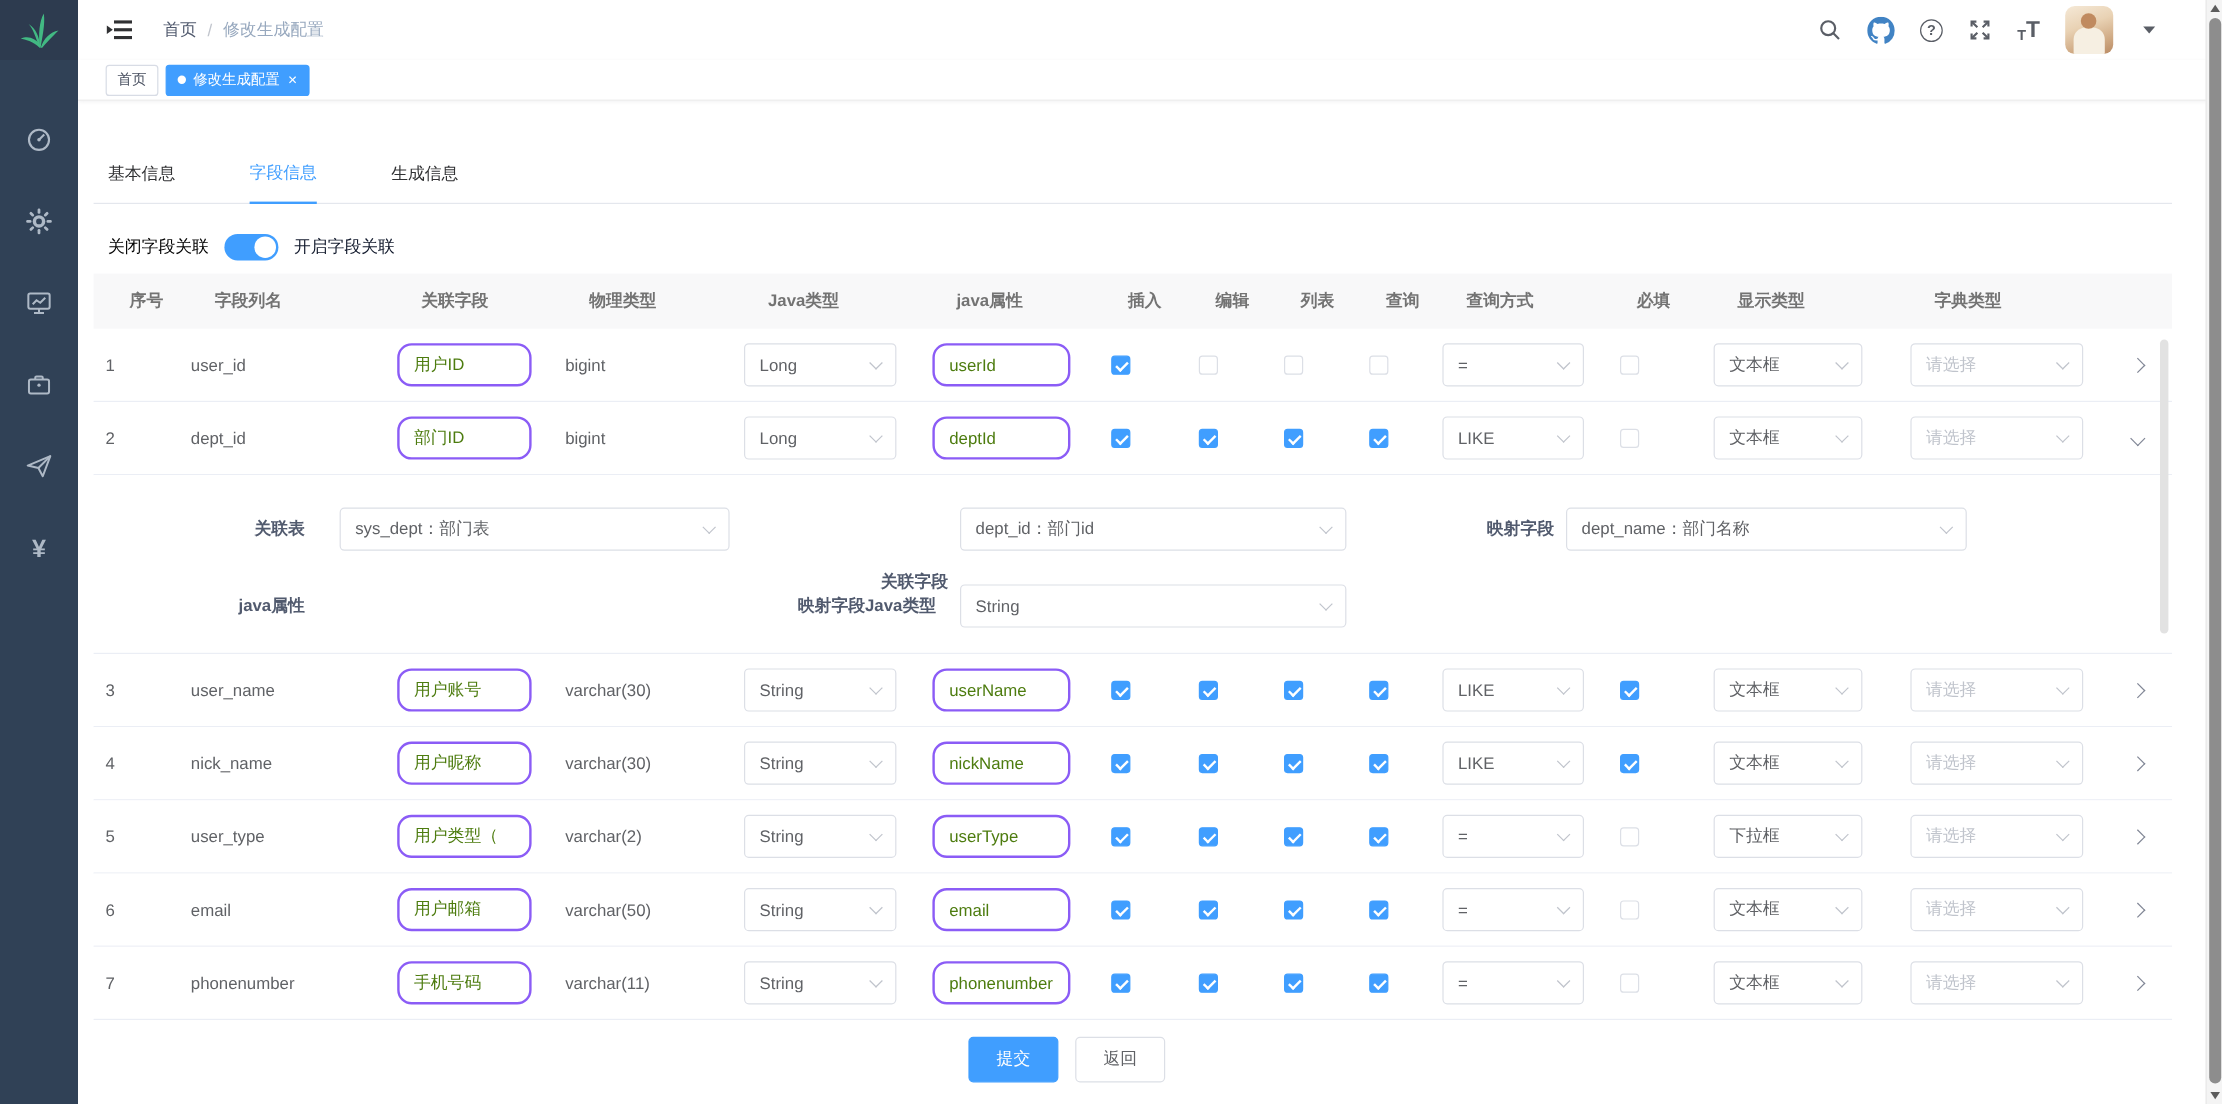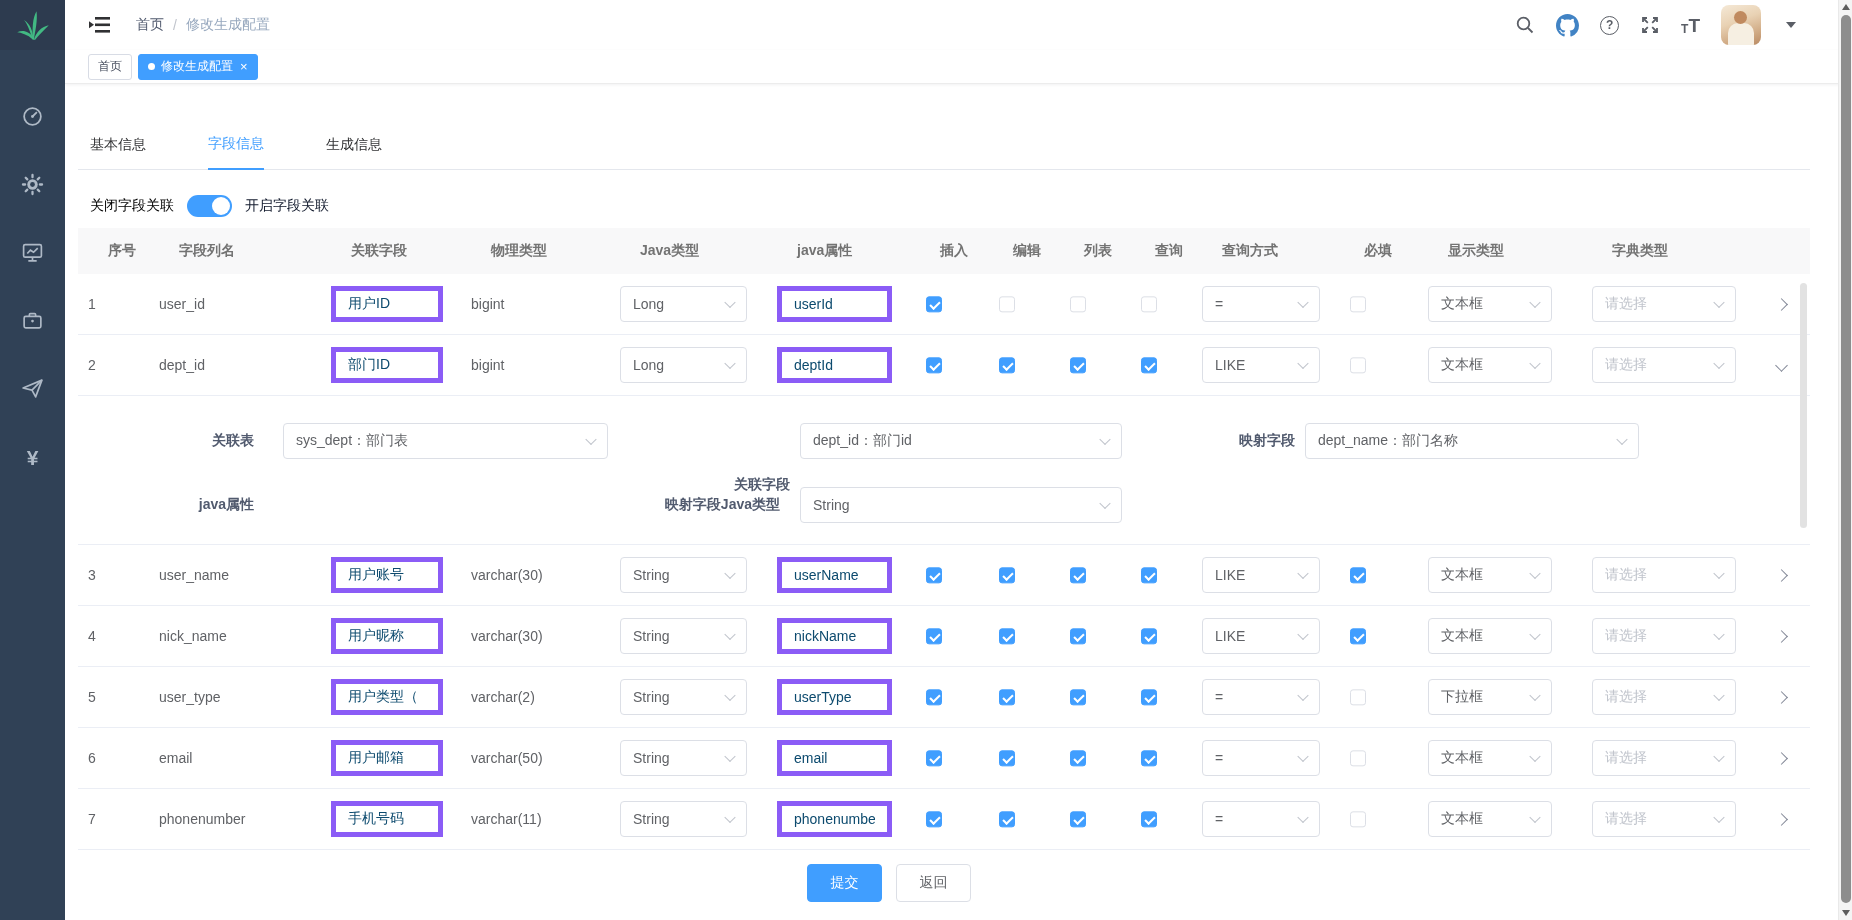--- a/index.html
+++ b/index.html
@@ -75,21 +75,21 @@
   .c-ins    { left:836px;  width:40px;  text-align:center; }
   .c-edit   { left:909px;  width:40px;  text-align:center; }
   .c-list   { left:980px;  width:40px;  text-align:center; }
   .c-query  { left:1051px; width:40px;  text-align:center; }
   .c-qtype  { left:1124px; width:118px; }
   .c-req    { left:1260px; width:40px;  text-align:center; }
   .c-htype  { left:1350px; width:124px; }
   .c-dict   { left:1514px; width:144px; }
   .c-arrow  { left:1683px; width:40px;  text-align:center; }
 
-  .inp { height:36px; border:5px solid #8b5cf6; border-radius:0; padding:0 12px; font-size:14px; color:#0c4a6e;
+  .inp { height:36px; border:2px solid #8b5cf6; border-radius:12px; padding:0 12px; font-size:14px; color:#4d7c0f;
     background:#fff; outline:none; font-family:inherit; }
   .sel { height:36px; border:1px solid #dcdfe6; border-radius:4px; background:#fff; display:flex; align-items:center;
     padding:0 28px 0 12px; cursor:pointer; position:absolute; }
   .sel-text { color:#606266; white-space:nowrap; overflow:hidden; }
   .sel.placeholder .sel-text { color:#c0c4cc; }
   .sel-caret { position:absolute; right:12px; top:50%; width:8px; height:8px; border-right:1.3px solid #c0c4cc;
     border-bottom:1.3px solid #c0c4cc; transform:translateY(-70%) rotate(45deg); }
 
   .cb { display:inline-block; width:16px; height:16px; border:1px solid #dcdfe6; border-radius:3px; background:#fff;
     position:relative; cursor:pointer; vertical-align:middle; }

